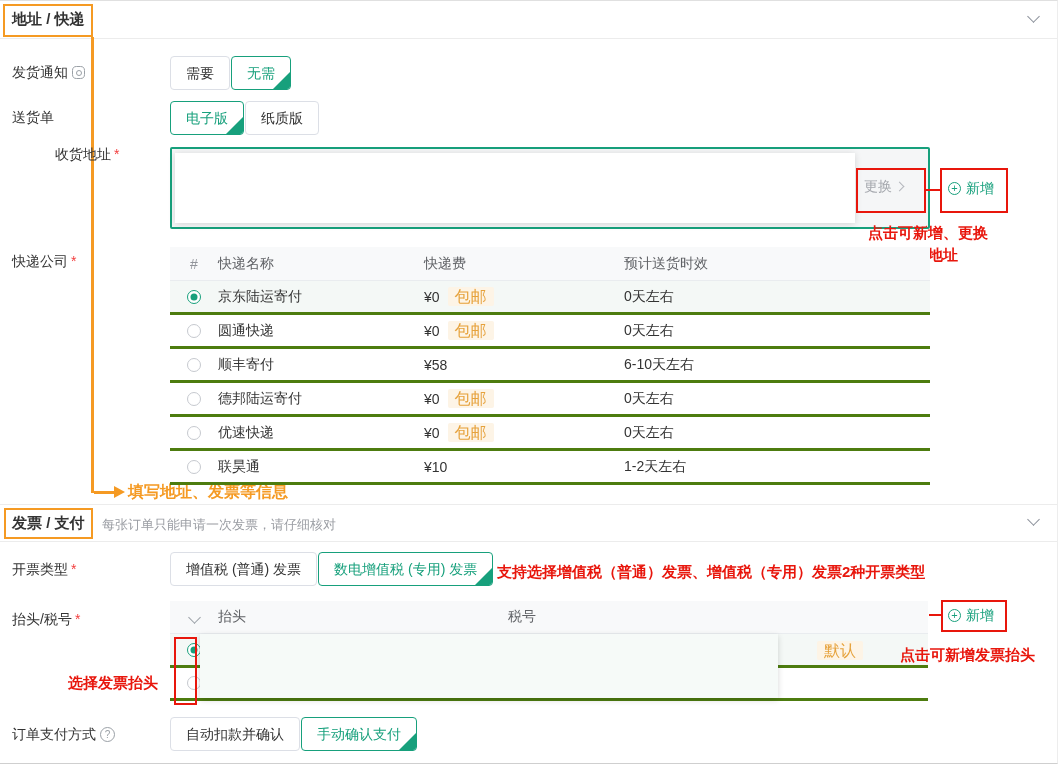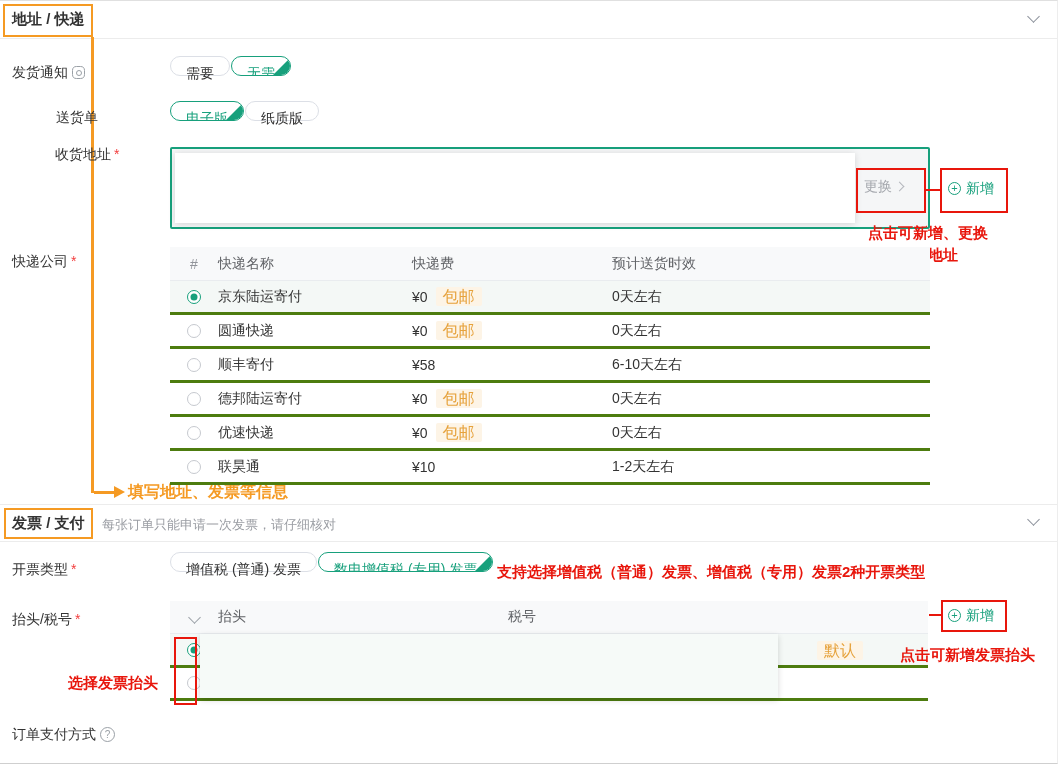--- a/index.html
+++ b/index.html
@@ -23,22 +23,22 @@
                position:relative; vertical-align:-2px; margin-left:4px; }
   .gear-icon::after { content:""; position:absolute; left:50%; top:50%; width:4px; height:4px;
                border:1.5px solid #9aa0a6; border-radius:50%; transform:translate(-50%,-50%); }
   .q-icon { display:inline-block; width:15px; height:15px; border:1px solid #9aa0a6; border-radius:50%;
             position:relative; vertical-align:-3px; margin-left:4px; }
   .q-icon::after { content:"?"; position:absolute; left:50%; top:50%; transform:translate(-50%,-52%);
             font-size:10px; color:#9aa0a6; }
 
   
   .optgroup { display:flex; }
-  .opt { position:relative; height:20px; line-height:32px; padding:0 15px; background:#fff;
-         border:1px solid #dcdfe6; border-radius:10px; color:#333; font-size:14px; cursor:pointer;
+  .opt { position:relative; height:34px; line-height:32px; padding:0 15px; background:#fff;
+         border:1px solid #dcdfe6; border-radius:4px; color:#333; font-size:14px; cursor:pointer;
          white-space:nowrap; }
   .opt + .opt { margin-left:1px; }
   .opt.selected { border:1px solid #17a07c; color:#17a07c; z-index:1; overflow:hidden; }
   .corner { position:absolute; right:0; bottom:0; width:0; height:0;
             border-left:17px solid transparent; border-bottom:17px solid #17a07c; }
   .corner::after { content:"✓"; position:absolute; left:-11px; top:4px; font-size:9px; color:#fff; }
 
   
   .addr-box { border:2px solid #17a07c; border-radius:2px; background:#f5f6f7; }
   .redact { background:#fff; box-shadow:0 1px 7px rgba(0,0,0,.14); }
@@ -52,21 +52,21 @@
   .plus-circle::after { content:"+"; position:absolute; left:50%; top:50%; transform:translate(-50%,-55%);
                  font-size:11px; color:#17a07c; }
 
   
   .tbl { background:#fff; }
   .trow { display:flex; align-items:center; height:34px; border-bottom:3px solid #4d7c0f; background:#fff; }
   .trow.head { background:#f8f9fa; color:#606266; border-bottom:1px solid #e9ecef; }
   .trow.sel { background:#f4f8f6; }
   .c1 { width:48px; display:flex; justify-content:center; }
   .c2 { width:194px; }
-  .c3 { width:200px; display:flex; align-items:center; }
+  .c3 { width:200px; display:flex; align-items:center;margin-left:12px; }
   .c4 { flex:1; }
   .hash { color:#909399; }
   .radio { width:14px; height:14px; border-radius:50%; border:1px solid #c6c9cf; background:#fff; position:relative; }
   .radio.checked { border:1.5px solid #17a07c; }
   .radio.checked::after { content:""; position:absolute; left:50%; top:50%; width:7px; height:7px;
                           border-radius:50%; background:#17a07c; transform:translate(-50%,-50%); }
   .badge { display:inline-block; margin-left:8px; padding:1px 7px; font-size:16px; color:#e6a23c;
            background:#fdf4e6; border-radius:2px; line-height:17px; }
 
   
@@ -102,21 +102,21 @@
   <div class="abs optgroup" style="left:170px; top:55px;">
     <div class="opt">
       <span>需要</span>
     </div>
     <div class="opt selected">
       <span>无需</span>
       <span class="corner"></span>
     </div>
   </div>
 
-  <div class="abs flabel" style="left:12px; top:108px;margin-left:44px;">送货单</div>
+  <div class="abs flabel" style="left:12px; top:108px;">送货单</div>
   <div class="abs optgroup" style="left:170px; top:100px;align-items:flex-end;">
     <div class="opt selected">
       <span>电子版</span>
       <span class="corner"></span>
     </div>
     <div class="opt">
       <span>纸质版</span>
     </div>
   </div>
 
@@ -269,14 +269,23 @@
   <div class="abs link-green" style="left:948px; top:606px;">
     <span class="plus-circle"></span><span>新增</span>
   </div>
   <div class="abs red-line" style="left:929px; top:613px; width:12px; height:2px;"></div>
   <div class="abs red-box" style="left:941px; top:599px; width:66px; height:32px;"></div>
   <div class="abs red-text" style="left:900px; top:643px;">点击可新增发票抬头</div>
 
   <div class="abs flabel" style="left:12px; top:725px;">
     <span>订单支付方式</span><span class="q-icon"></span>
   </div>
+  <div class="abs optgroup" style="left:170px; top:716px;">
+    <div class="opt">
+      <span>自动扣款并确认</span>
+    </div>
+    <div class="opt selected">
+      <span>手动确认支付</span>
+      <span class="corner"></span>
+    </div>
+  </div>
 
 </div>
 
 </body></html>

